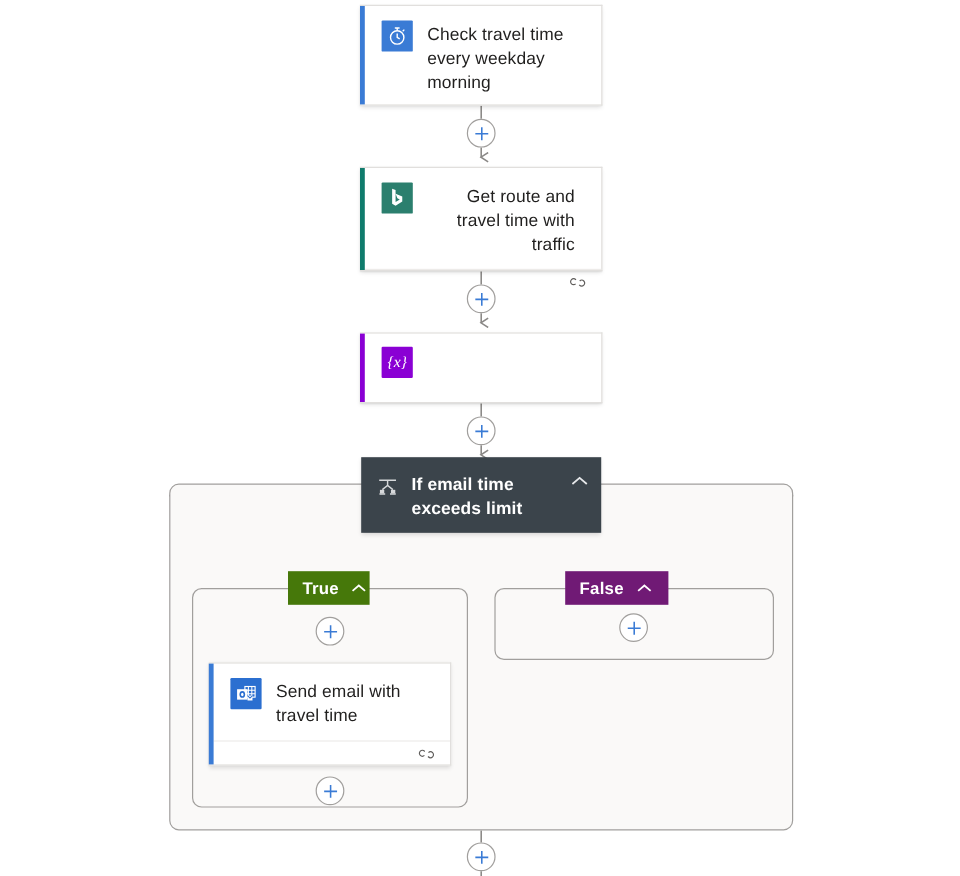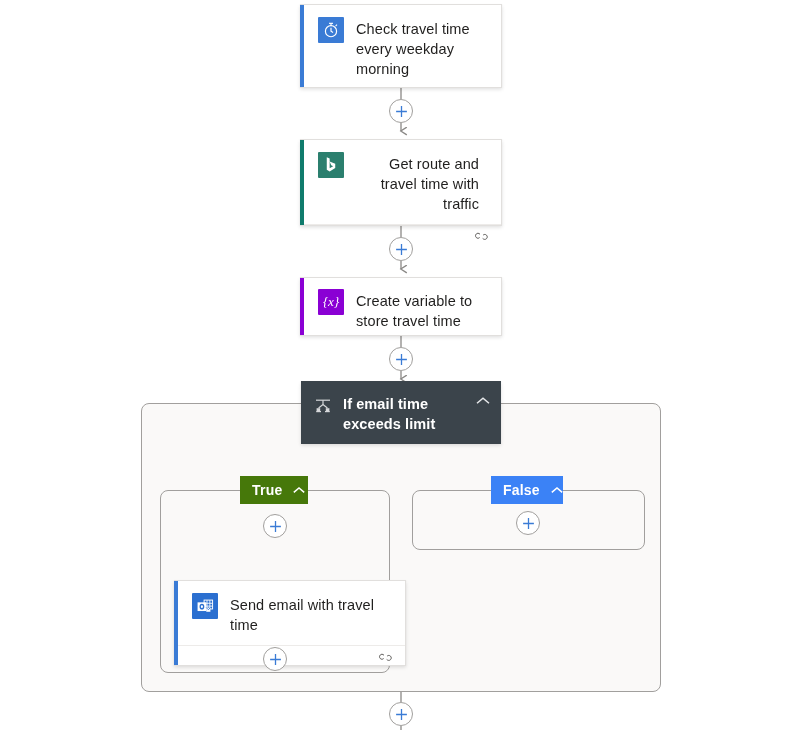--- a/index.html
+++ b/index.html
@@ -234,21 +234,20 @@
       </span>
     </div>
   </div>
 
   <div class="card" style="left:300px; top:277px; width:202px; height:59px;">
     <div class="accent" style="background:#8a00d4;"></div>
     <div class="card-body" style="padding-top:11px;padding-bottom:11px;">
       <span class="conn-icon" style="background:#8a00d4;">
         <span style="color:#fff;font-size:13px;font-style:italic;font-family:'Liberation Serif',serif;">{x}</span>
       </span>
-      <span class="card-title">Create variable to store travel time</span>
     </div>
   </div>
 
   <div class="scope" style="left:141px; top:403px; width:520px; height:289px;"></div>
 
   <div class="branch-box" style="left:160px; top:490px; width:230px; height:183px;"></div>
 
   <div class="branch-box" style="left:412px; top:490px; width:233px; height:60px;"></div>
 
   <div class="cond-header" style="left:301px; top:381px; width:200px; height:63px;">
@@ -275,30 +274,30 @@
 
   <div class="branch-badge" style="left:240px; top:476px; width:68px; background:#46780a;">
     <span class="lbl">True</span>
     <span style="display:flex;">
       <svg class="chev" width="14" height="9" viewBox="0 0 14 9" aria-hidden="true">
         <path d="M1.8 6.4 L7 1.9 L12.2 6.4" fill="none" stroke="#ffffff" stroke-width="1.5"></path>
       </svg>
     </span>
   </div>
 
-  <div class="branch-badge" style="left:491px; top:476px; width:72px; background:#3b82f6;">
+  <div class="branch-badge" style="left:471px; top:476px; width:86px; background:#701a75;">
     <span class="lbl">False</span>
     <span style="display:flex;">
       <svg class="chev" width="14" height="9" viewBox="0 0 14 9" aria-hidden="true">
         <path d="M1.8 6.4 L7 1.9 L12.2 6.4" fill="none" stroke="#ffffff" stroke-width="1.5"></path>
       </svg>
     </span>
   </div>
 
-  <div class="card" style="left:174px; top:552px; width:232px; height:86px;margin-top:28px;">
+  <div class="card" style="left:174px; top:552px; width:202px; height:86px;">
     <div class="accent" style="background:#3a7bd5;"></div>
     <div class="card-body" style="padding-bottom:10px;">
       <span class="conn-icon" style="background:#2b6fd0;">
         <svg width="19" height="17" viewBox="0 0 20 18" aria-hidden="true">
           <rect x="8.5" y="2.2" width="9" height="9.4" fill="none" stroke="#ffffff" stroke-width="1"></rect>
           <path d="M8.5 5.6 L17.5 5.6 M8.5 8.6 L17.5 8.6 M11.6 2.2 L11.6 11.6 M14.6 2.2 L14.6 11.6" stroke="#ffffff" stroke-width="0.9"></path>
           <rect x="1.6" y="4.6" width="9.2" height="9.2" fill="#ffffff"></rect>
           <ellipse cx="6.2" cy="9.2" rx="2.5" ry="3" fill="#2b6fd0"></ellipse>
           <ellipse cx="6.2" cy="9.2" rx="1.1" ry="1.5" fill="#ffffff"></ellipse>
           <path d="M10.8 10.2 L15.2 10.2 L15.2 14.6 L10.8 14.6 Z" fill="#ffffff"></path>

